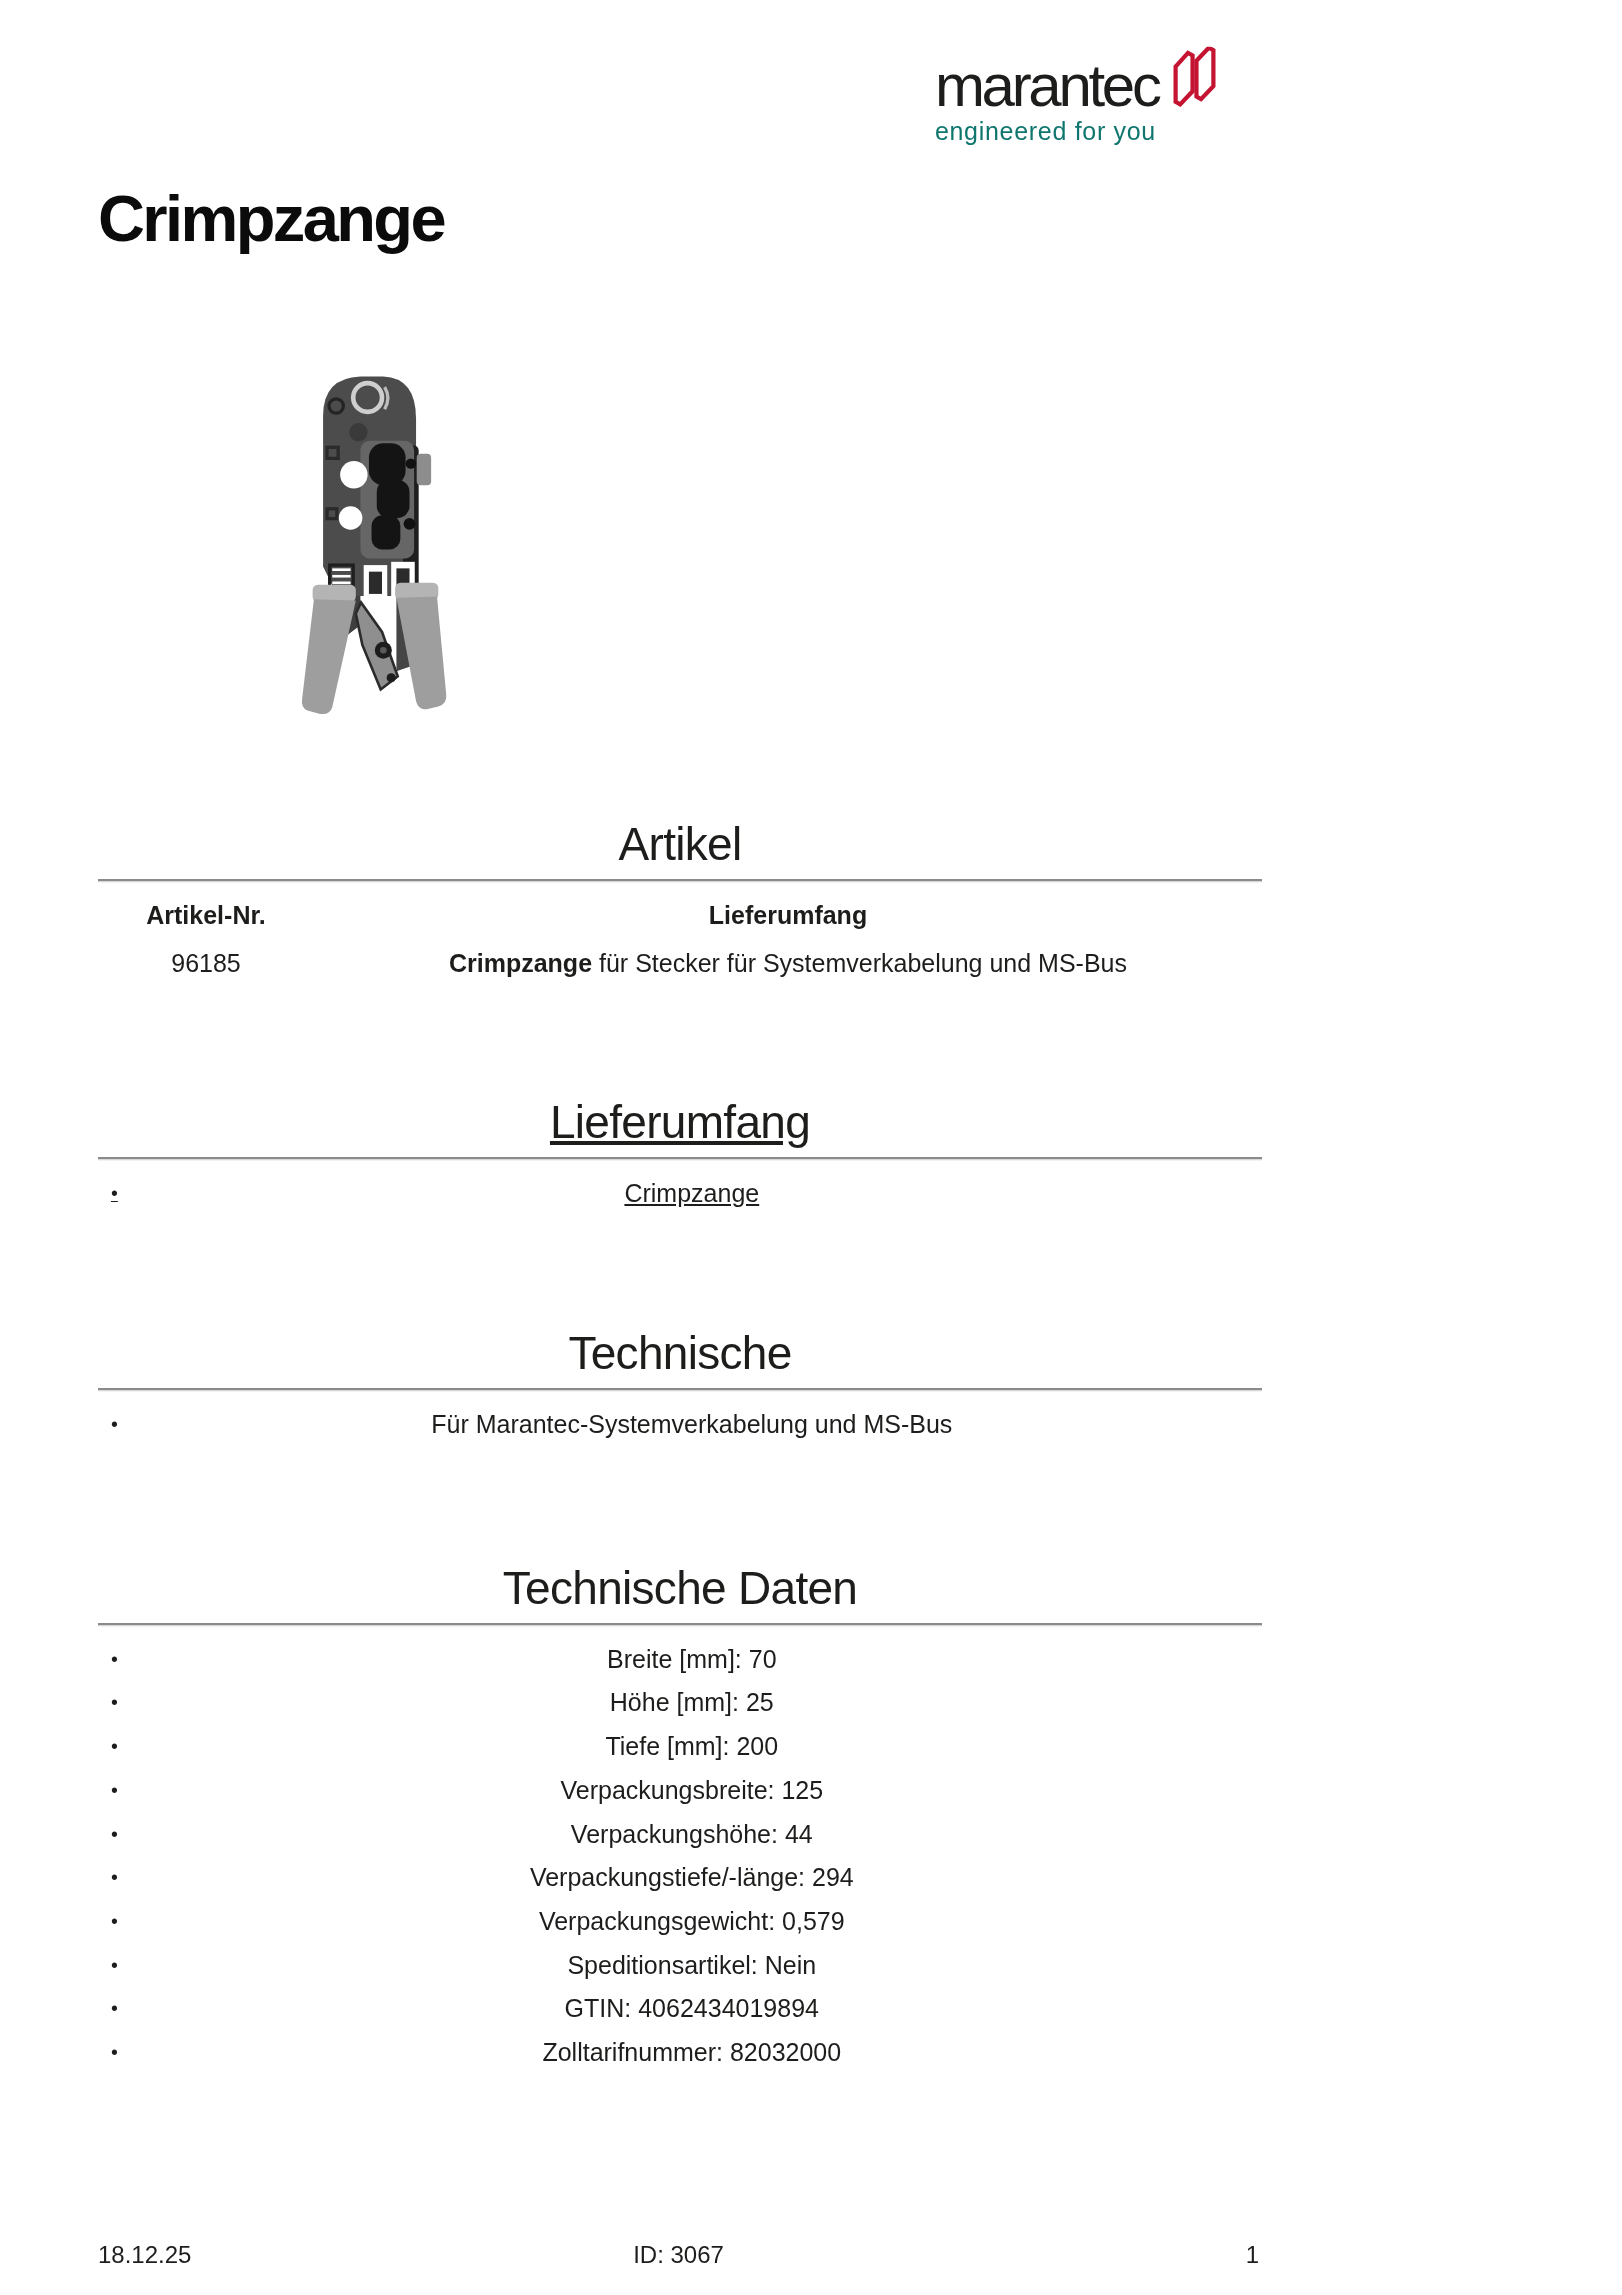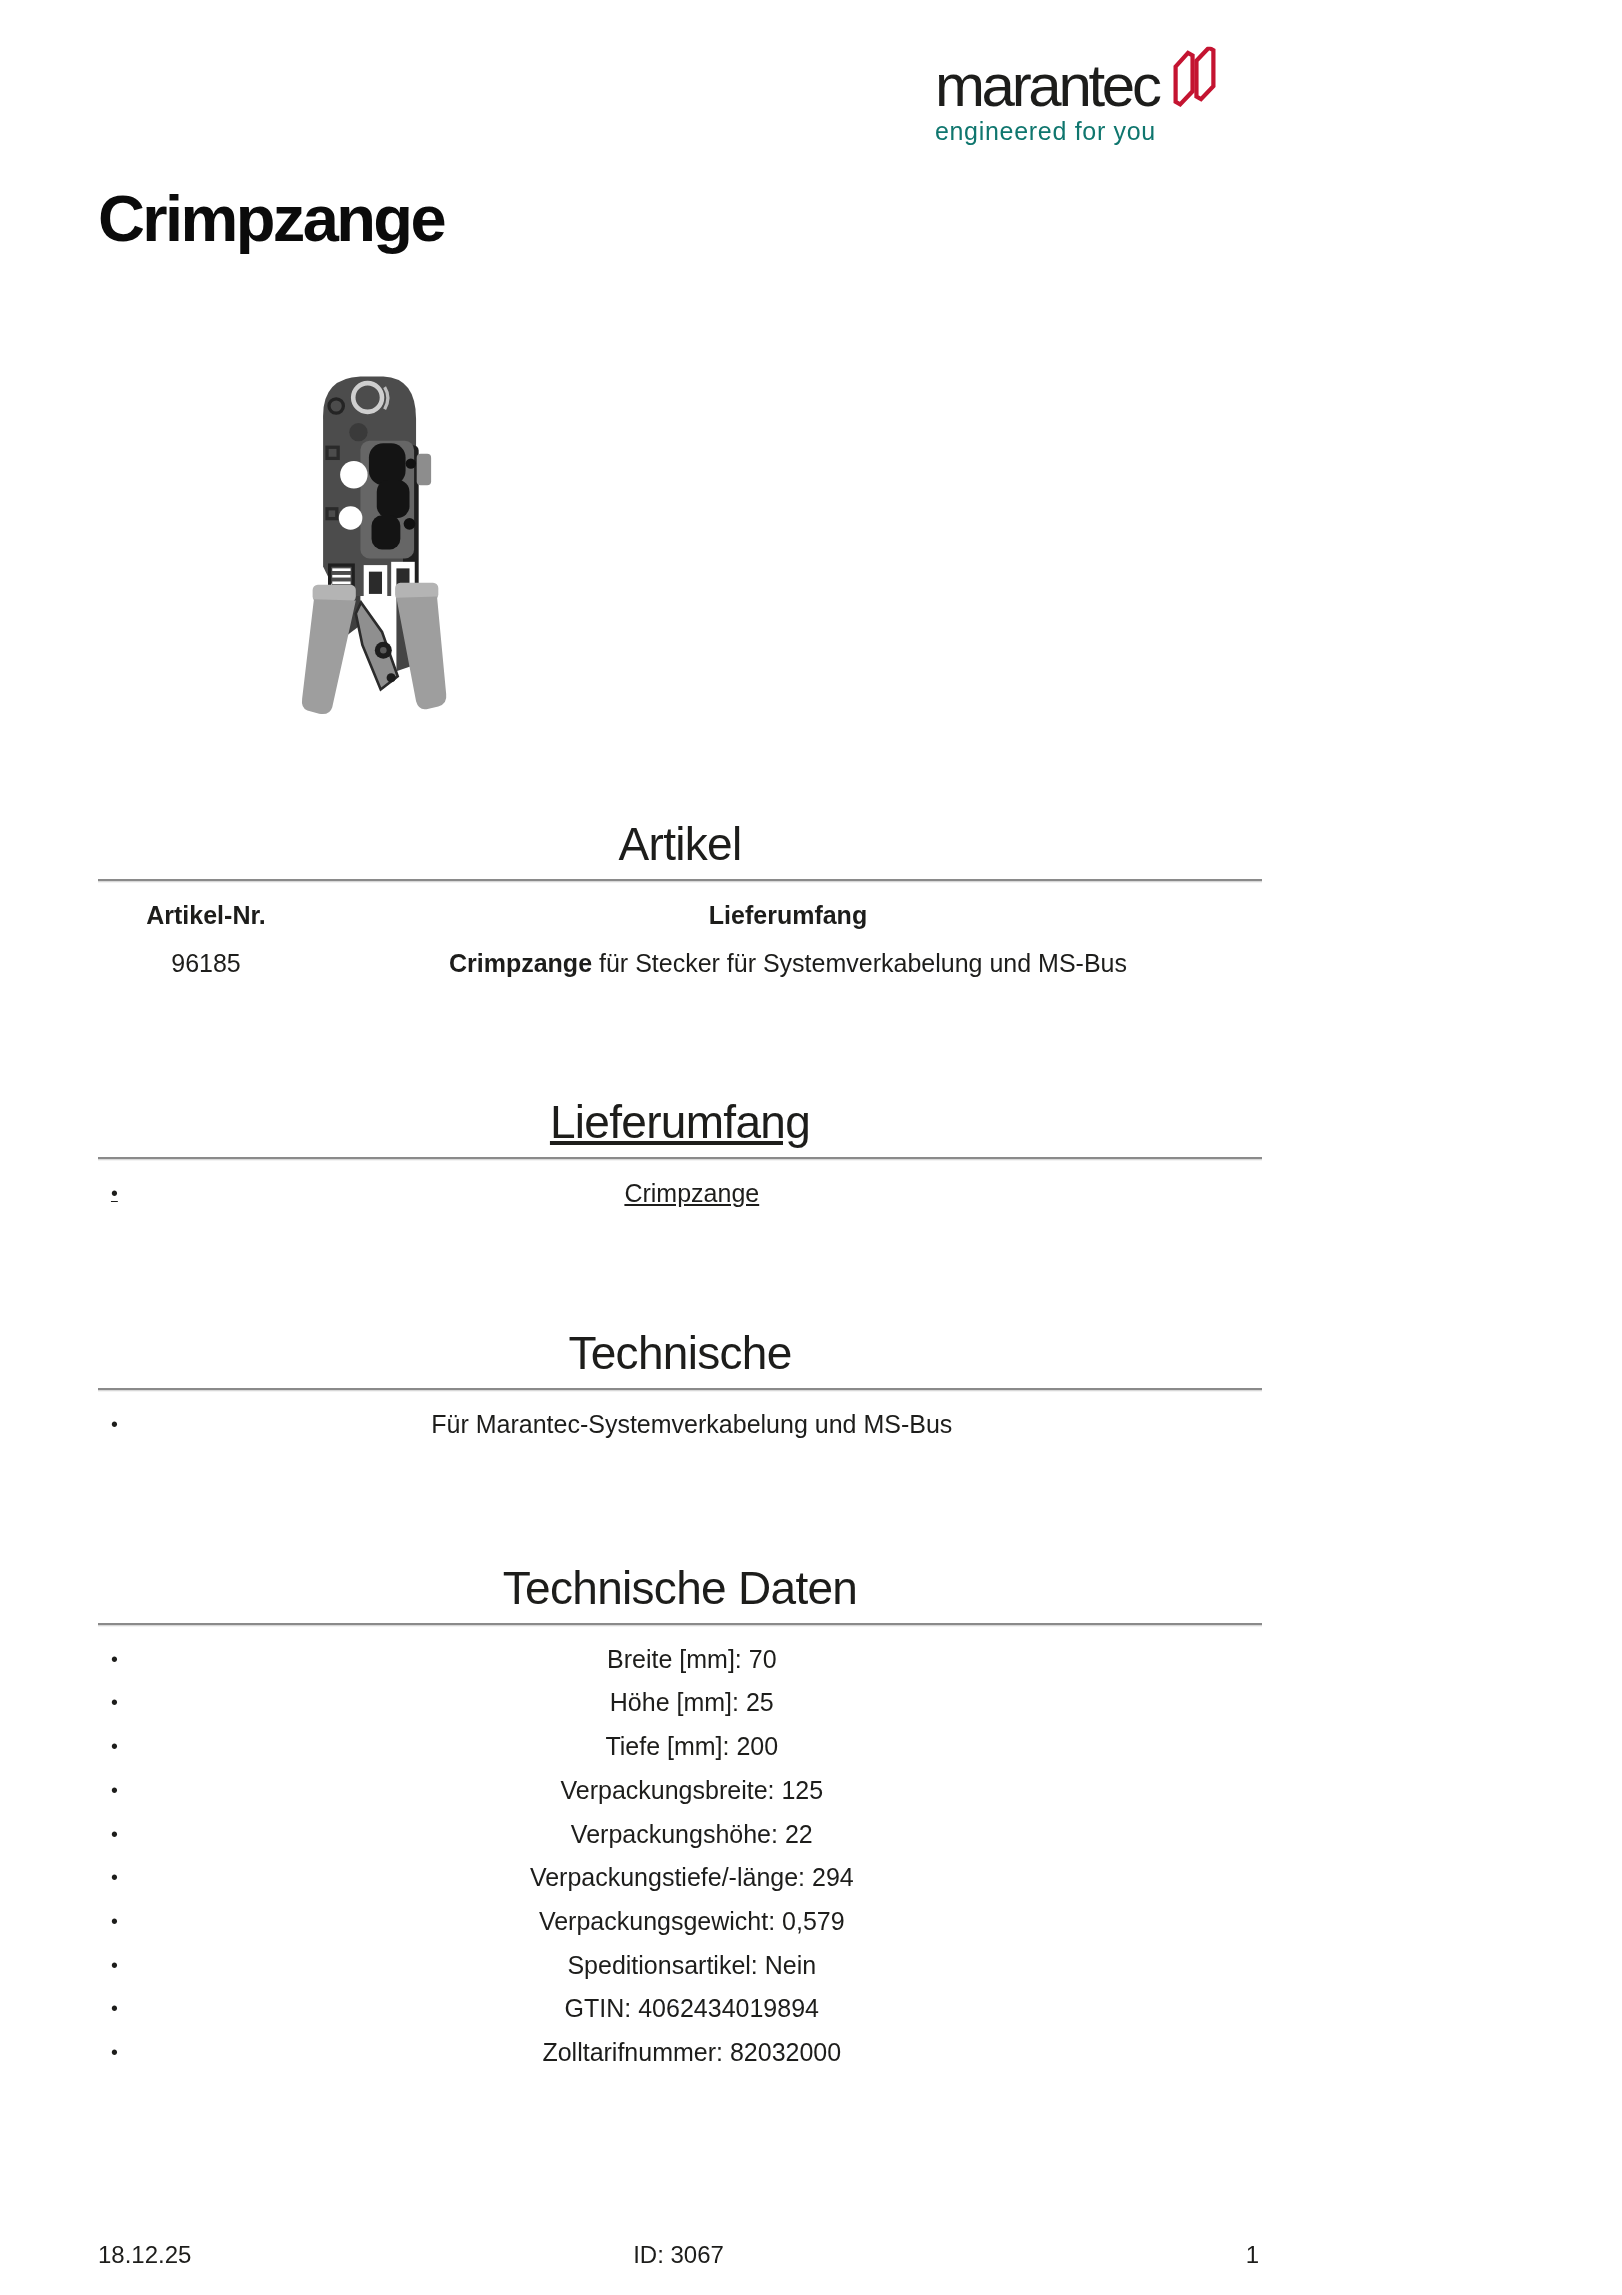--- a/index.html
+++ b/index.html
@@ -166,21 +166,21 @@
       <li>
           <span class="bullet">•</span>
           <span class="li-text">Tiefe [mm]: 200</span>
         </li>
       <li>
           <span class="bullet">•</span>
           <span class="li-text">Verpackungsbreite: 125</span>
         </li>
       <li>
           <span class="bullet">•</span>
-          <span class="li-text">Verpackungshöhe: 22</span>
+          <span class="li-text">Verpackungshöhe: 44</span>
         </li>
       <li>
           <span class="bullet">•</span>
           <span class="li-text">Verpackungstiefe/-länge: 294</span>
         </li>
       <li>
           <span class="bullet">•</span>
           <span class="li-text">Verpackungsgewicht: 0,579</span>
         </li>
       <li>

